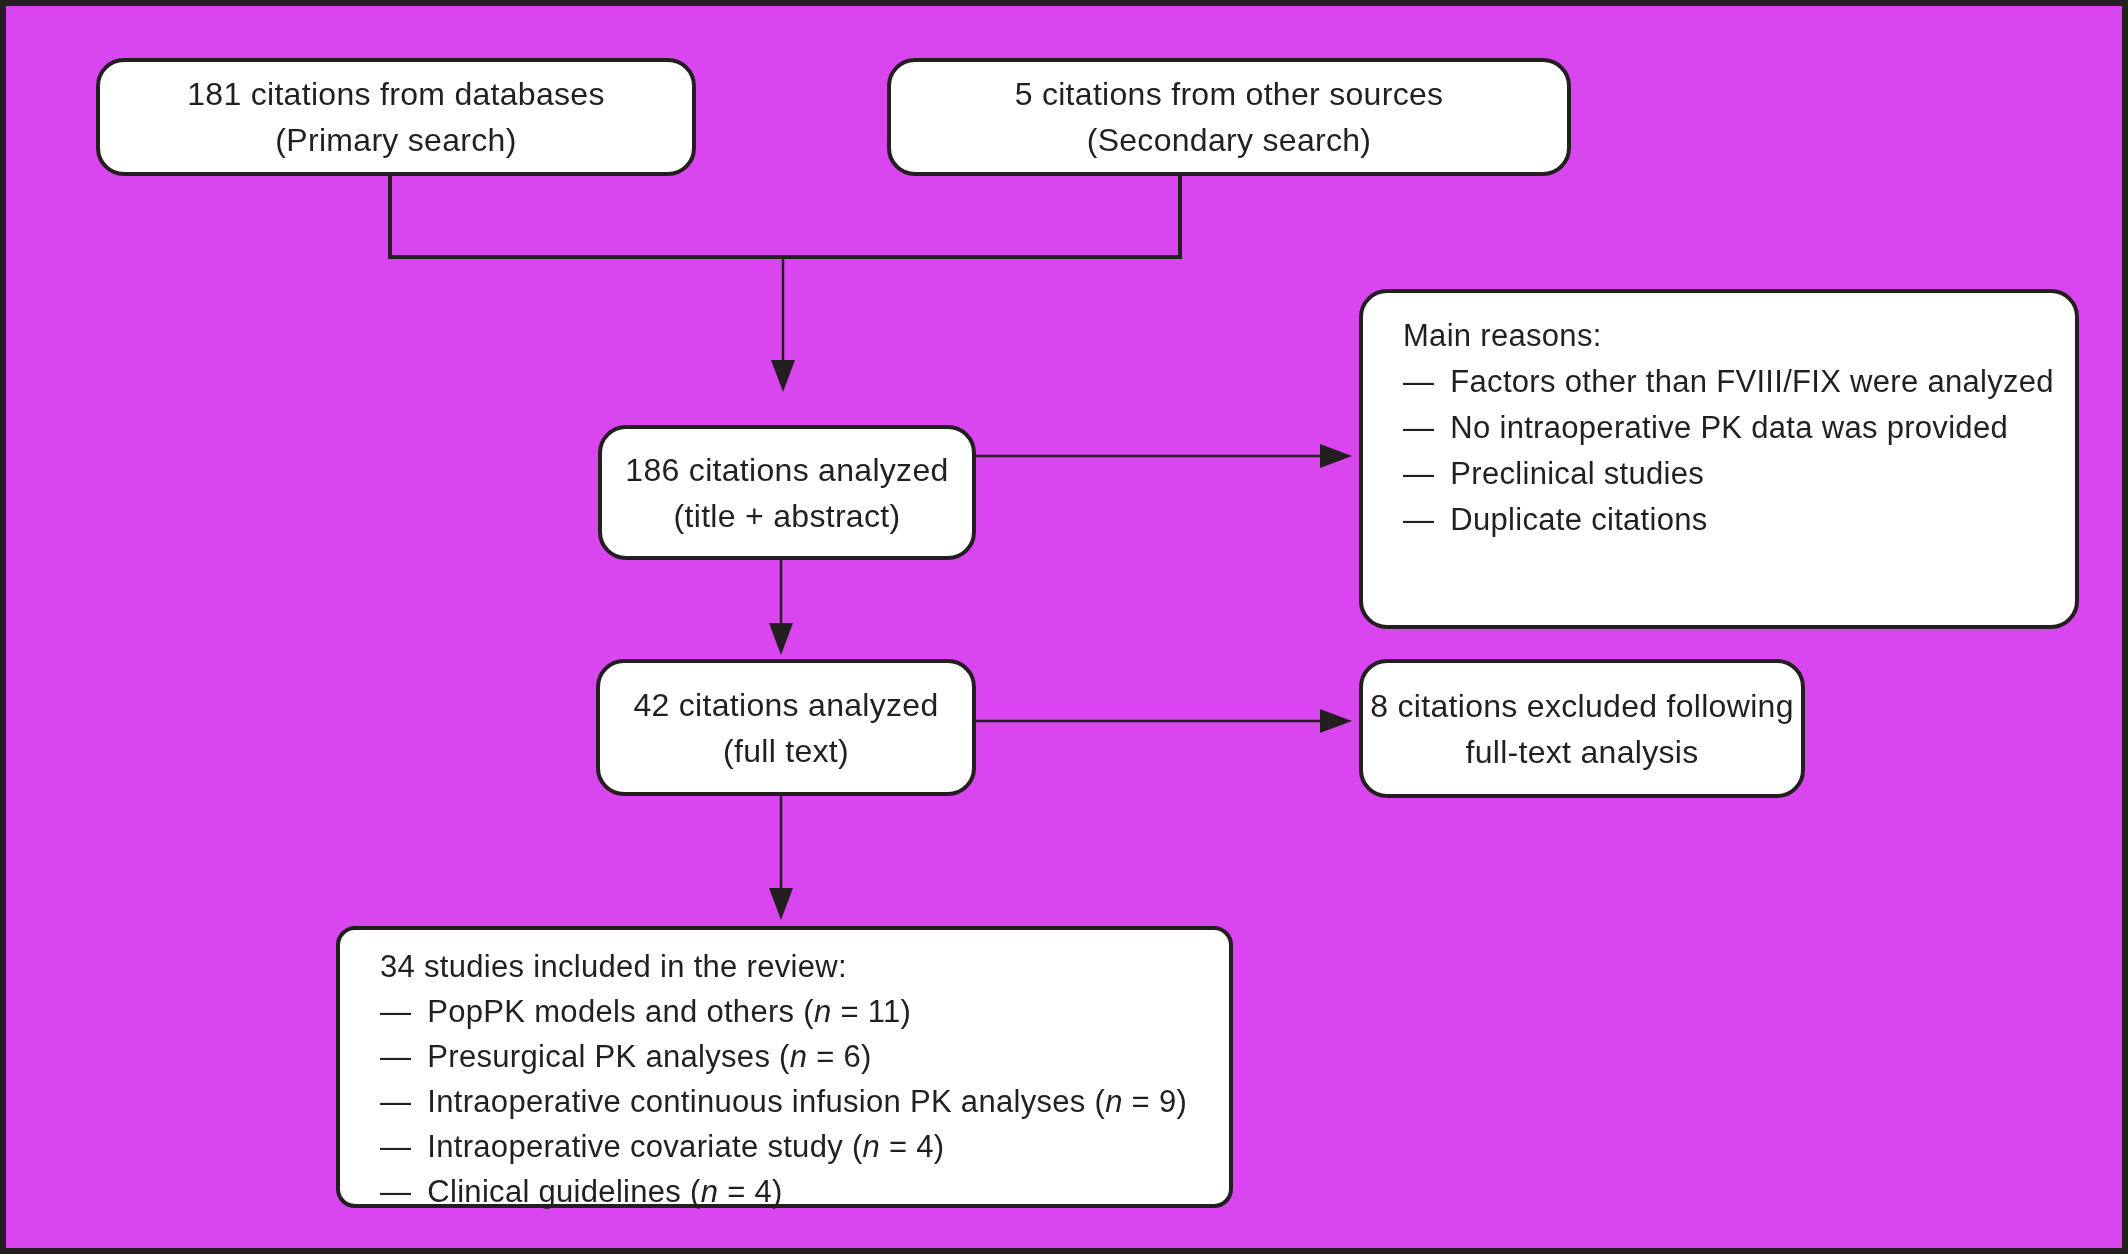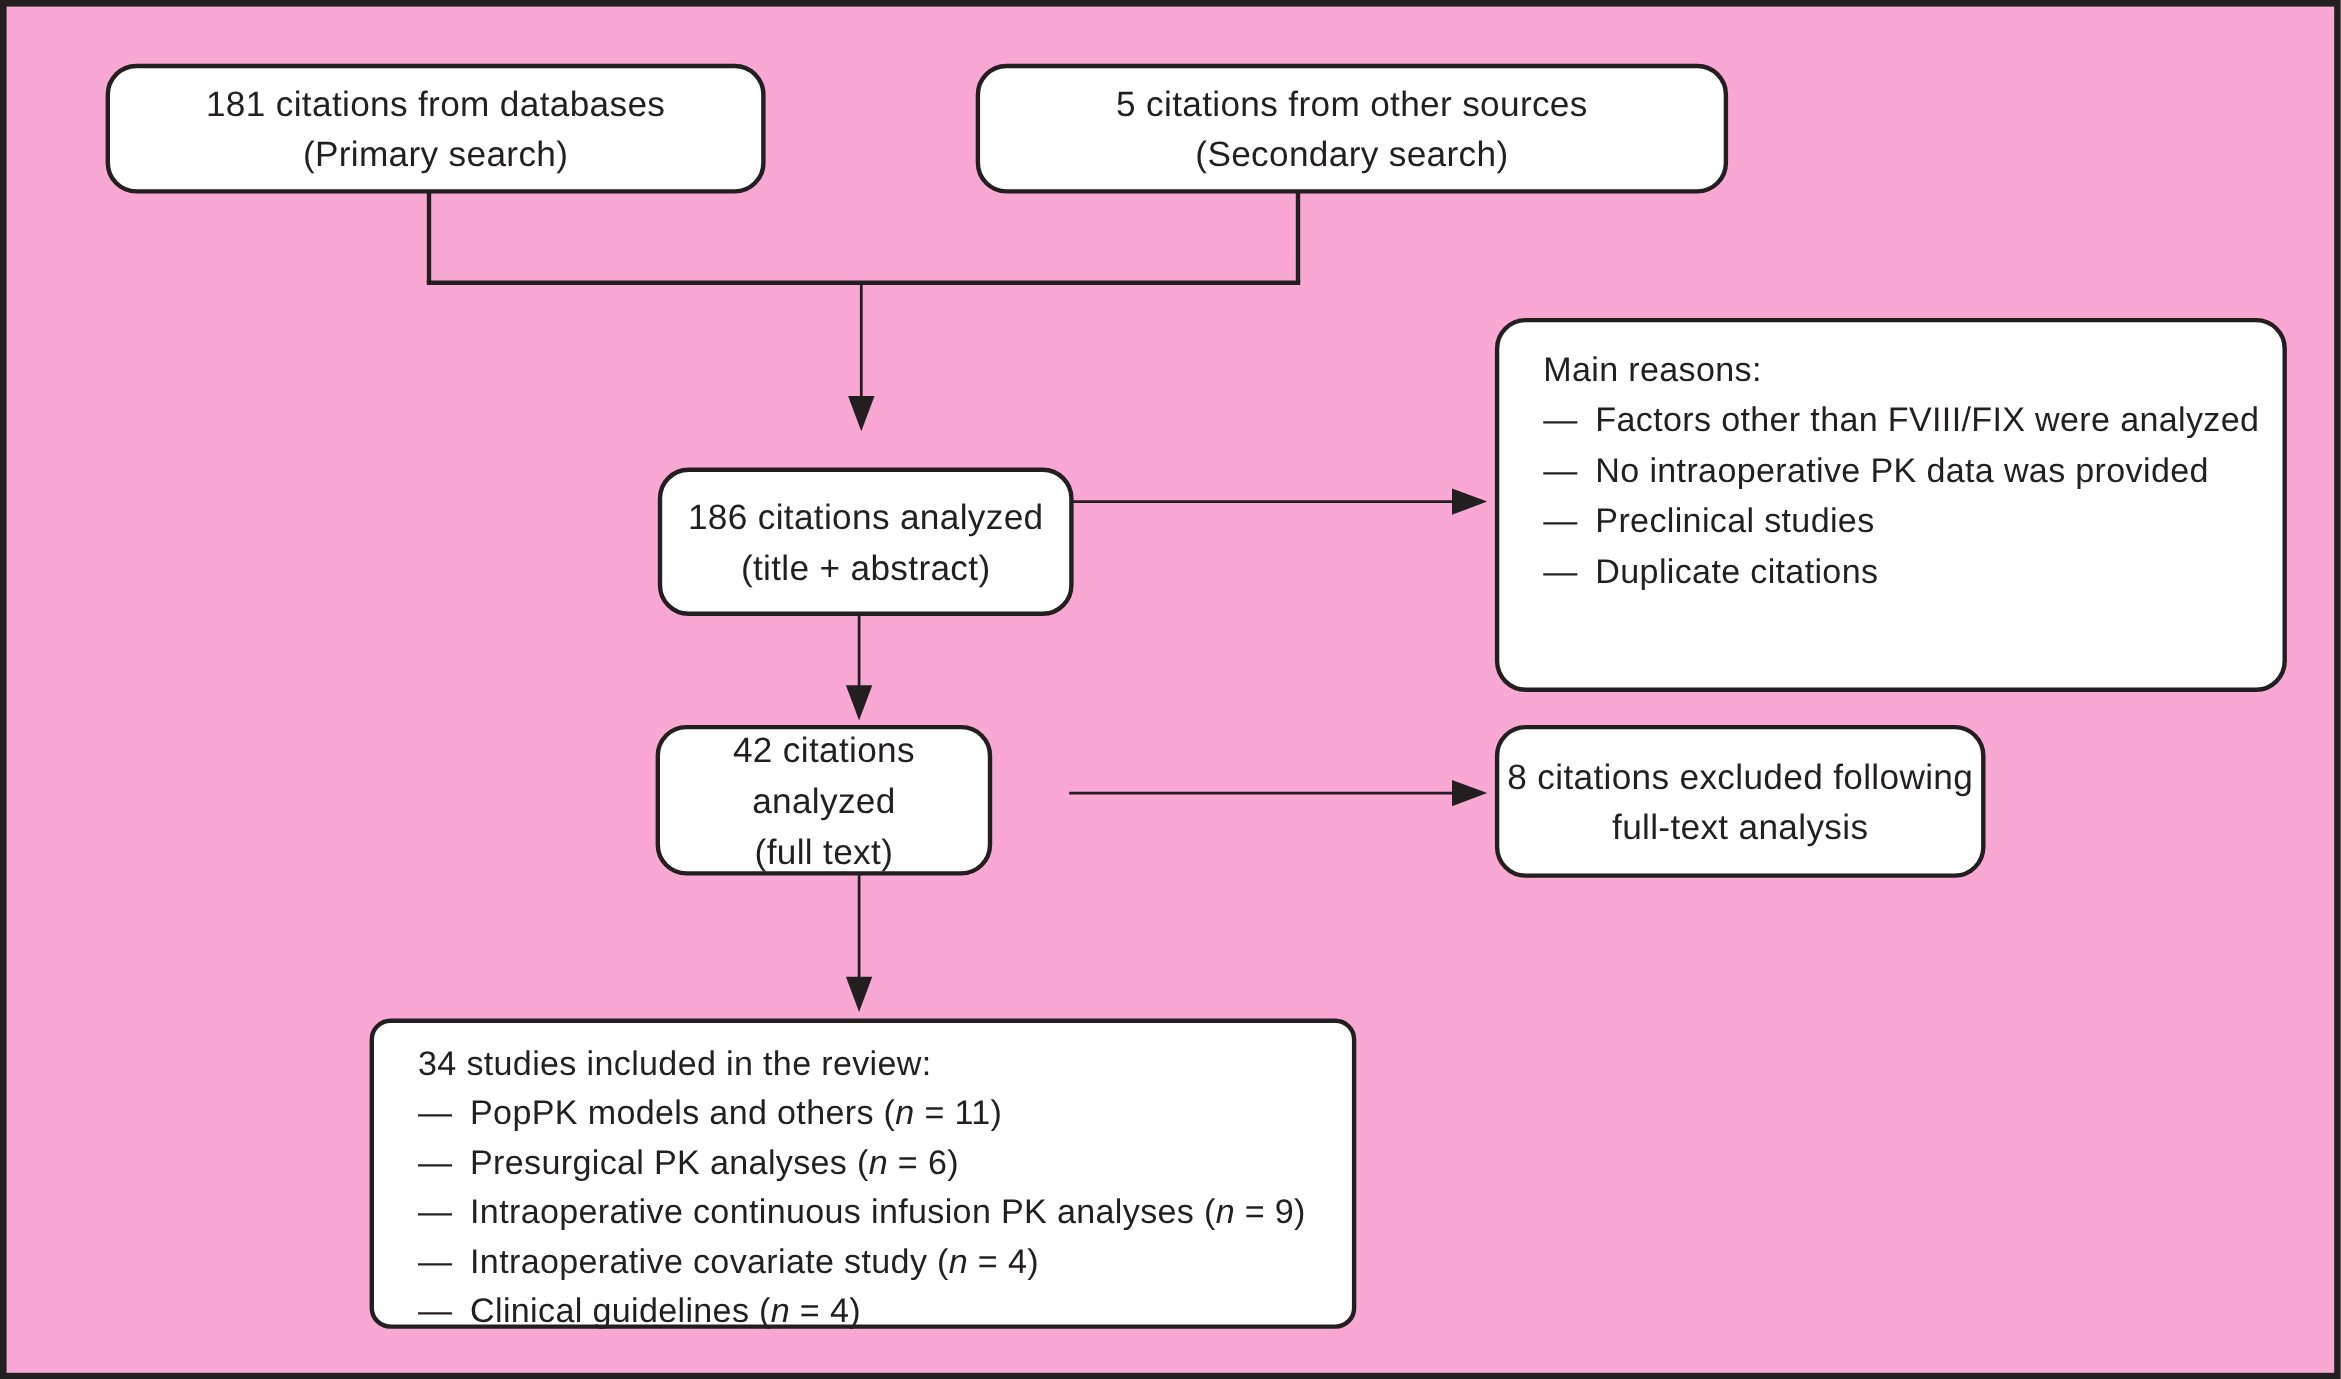--- a/index.html
+++ b/index.html
@@ -4,21 +4,21 @@
 <style>
   html, body {
     margin: 0;
     padding: 0;
     background: #ffffff;
   }
   .canvas {
     position: relative;
     width: 2128px;
     height: 1254px;
-    background: #f9a8d4;
+    background: #d946ef;
     border: 6px solid #231f20;
     box-sizing: border-box;
     font-family: "Liberation Sans", sans-serif;
     color: #231f20;
     overflow: hidden;
   }
   .connectors {
     position: absolute;
     left: -6px;
     top: -6px;
@@ -119,21 +119,21 @@
   <div class="box list" id="box-non-relevant" style="left:1353px; top:283px; width:720px; height:340px;">
     <div>Main reasons:</div>
     <div>
         <div class="bullet-line"><span class="bullet-dash">—</span>Factors other than FVIII/FIX were analyzed</div>
         <div class="bullet-line"><span class="bullet-dash">—</span>No intraoperative PK data was provided</div>
         <div class="bullet-line"><span class="bullet-dash">—</span>Preclinical studies</div>
         <div class="bullet-line"><span class="bullet-dash">—</span>Duplicate citations</div>
       </div>
   </div>
 
-  <div class="box centered" id="box-full-text" style="left:590px; top:653px; width:306px; height:137px;">
+  <div class="box centered" id="box-full-text" style="left:590px; top:653px; width:380px; height:137px;">
     <div>42 citations analyzed</div>
     <div>(full text)</div>
   </div>
 
   <div class="box centered" id="box-excluded" style="left:1353px; top:653px; width:446px; height:139px;">
     <div>8 citations excluded following</div>
     <div>full-text analysis</div>
   </div>
 
   <div class="box list" id="box-included" style="left:330px; top:920px; width:897px; height:282px;">

